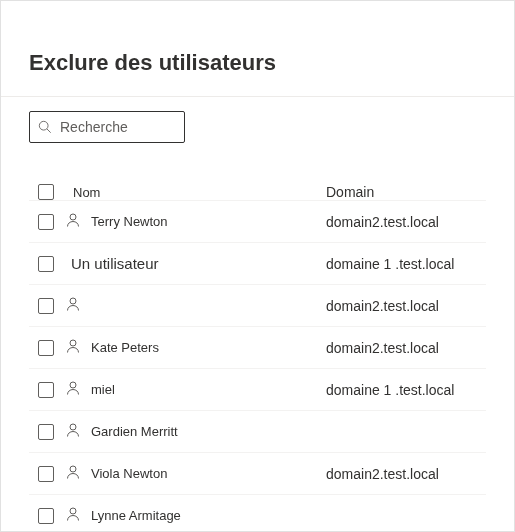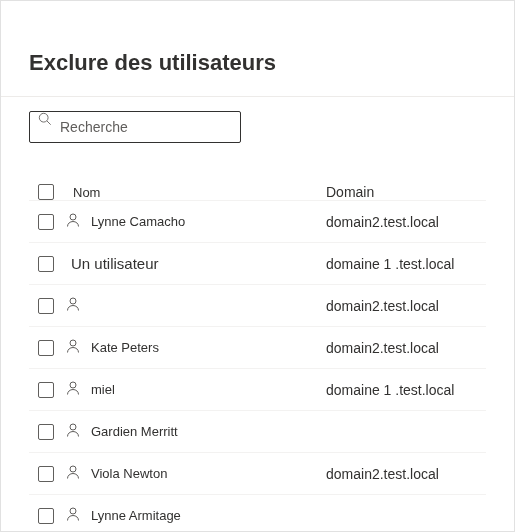--- a/index.html
+++ b/index.html
@@ -23,21 +23,22 @@
     margin: 0 0 20px 0;
     color: #323130;
   }
   .divider {
     border: none;
     border-top: 1px solid #edebe9;
     margin: 0 -28px 14px -28px;
   }
   .search-box {
     display: flex;
-    width: 212px;
+    align-items: center;
+    width: 156px;
     height: 32px;
     border: 1px solid #323130;
     border-radius: 2px;
     padding: 0 8px;
     gap: 6px;
     margin-bottom: 22px;
   }
   .search-box svg {
     flex: 0 0 auto;
   }
@@ -130,21 +131,21 @@
   <div id="rows">
       <div class="row">
         <div class="col-check">
           <div class="checkbox"></div>
         </div>
         <div class="col-name">
           <span><svg class="person-icon" width="16" height="16" viewBox="0 0 16 16" fill="none">
   <circle cx="8" cy="5" r="3" stroke="#605e5c" stroke-width="1"></circle>
   <path d="M2.5 14.5c0-3 2.5-5 5.5-5s5.5 2 5.5 5" stroke="#605e5c" stroke-width="1" fill="none"></path>
 </svg></span>
-          <span>Lynne Camacho</span>
+          <span>Terry Newton</span>
         </div>
         <div class="col-domain">domain2.test.local</div>
       </div>
       <div class="row">
         <div class="col-check">
           <div class="checkbox"></div>
         </div>
         <div class="col-name special">
           <span>Un utilisateur</span>
         </div>

